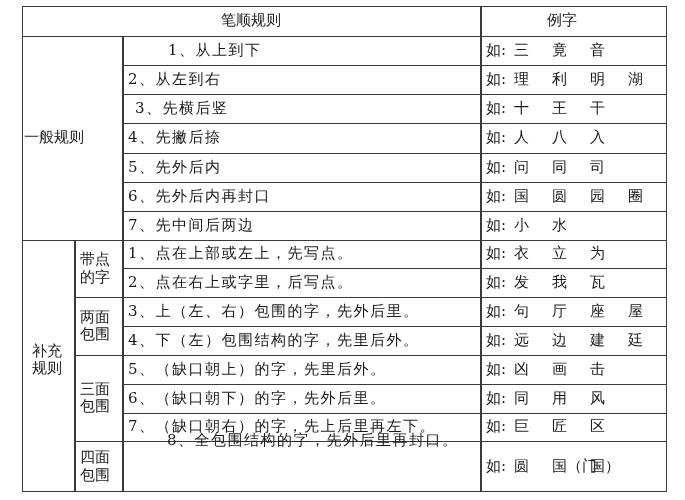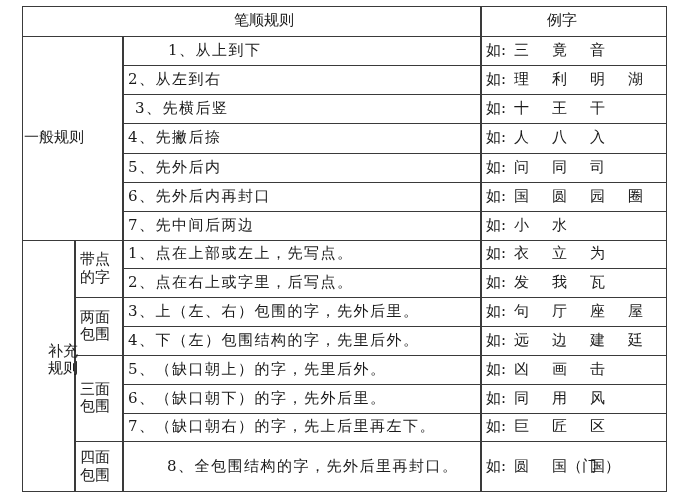--- a/index.html
+++ b/index.html
@@ -39,21 +39,21 @@
 <div class="ln h" style="left:122px;top:326px;width:545px;"></div>
 <div class="ln h" style="left:74px;top:355px;width:593px;"></div>
 <div class="ln h" style="left:122px;top:384px;width:545px;"></div>
 <div class="ln h" style="left:122px;top:413px;width:545px;"></div>
 <div class="ln h" style="left:74px;top:441px;width:593px;"></div>
 
 <div class="ln v" style="left:122px;top:36px;height:456px;"></div>
 <div class="ln v" style="left:480px;top:6px;height:486px;"></div>
 <div class="ln v" style="left:74px;top:240px;height:252px;"></div>
 
-<div class="cell hdr" style="left:22px;top:6px;width:458px;height:30px;padding-left:13px;">笔顺规则</div>
+<div class="cell hdr" style="left:22px;top:6px;width:458px;height:30px;">笔顺规则</div>
 <div class="cell hdr" style="left:480px;top:6px;width:164px;height:30px;">例字</div>
 
 <div class="cell cat" style="left:24px;top:36px;width:98px;height:204px;">一般规则</div>
 
 <div id="general-rows">
     <div class="cell rule" style="left: 124px; top: 36px; width: 354px; height: 29px; padding-left: 44px;">1、从上到下</div>
     <div class="cell ex" style="left: 482px; top: 36px; width: 183px; height: 29px;">
       <span class="k">如:</span>
       <span class="c">三</span>
       <span class="c">竟</span>
@@ -97,21 +97,21 @@
       <span class="c">圈</span>
     </div>
     <div class="cell rule" style="left: 124px; top: 211px; width: 354px; height: 29px;">7、先中间后两边</div>
     <div class="cell ex" style="left: 482px; top: 211px; width: 183px; height: 29px;">
       <span class="k">如:</span>
       <span class="c">小</span>
       <span class="c">水</span>
     </div>
   </div>
 
-<div class="cell sub" style="left:22px;top:300px;width:52px;height:120px;align-items:flex-end;">
+<div class="cell sub" style="left:28px;top:300px;width:52px;height:120px;">
   <span>补充</span>
   <span>规则</span>
 </div>
 
 <div class="cell sub" style="left:76px;top:240px;width:46px;height:57px;">
   <span>带点</span>
   <span>的字</span>
 </div>
 <div class="cell sub" style="left:76px;top:297px;width:46px;height:58px;">
   <span>两面</span>
@@ -171,20 +171,20 @@
       <span class="c">用</span>
       <span class="c">风</span>
     </div>
     <div class="cell rule" style="left: 124px; top: 413px; width: 354px; height: 28px;">7、（缺口朝右）的字，先上后里再左下。</div>
     <div class="cell ex" style="left: 482px; top: 413px; width: 183px; height: 28px;">
       <span class="k">如:</span>
       <span class="c">巨</span>
       <span class="c">匠</span>
       <span class="c">区</span>
     </div>
-    <div class="cell rule" style="left: 124px; top: 441px; width: 354px; height: 51px; padding-left: 43px;">8、全包围结构的字，先外后里再封口。</div>
+    <div class="cell rule" style="left: 124px; top: 415px; width: 354px; height: 51px; padding-left: 43px;">8、全包围结构的字，先外后里再封口。</div>
     <div class="cell ex" style="left: 482px; top: 441px; width: 183px; height: 51px;">
       <span class="k">如:</span>
       <span class="c">圆</span>
       <span class="c">国（门</span>
       <span class="c">国）</span>
     </div>
   </div>
 
 </body></html>

